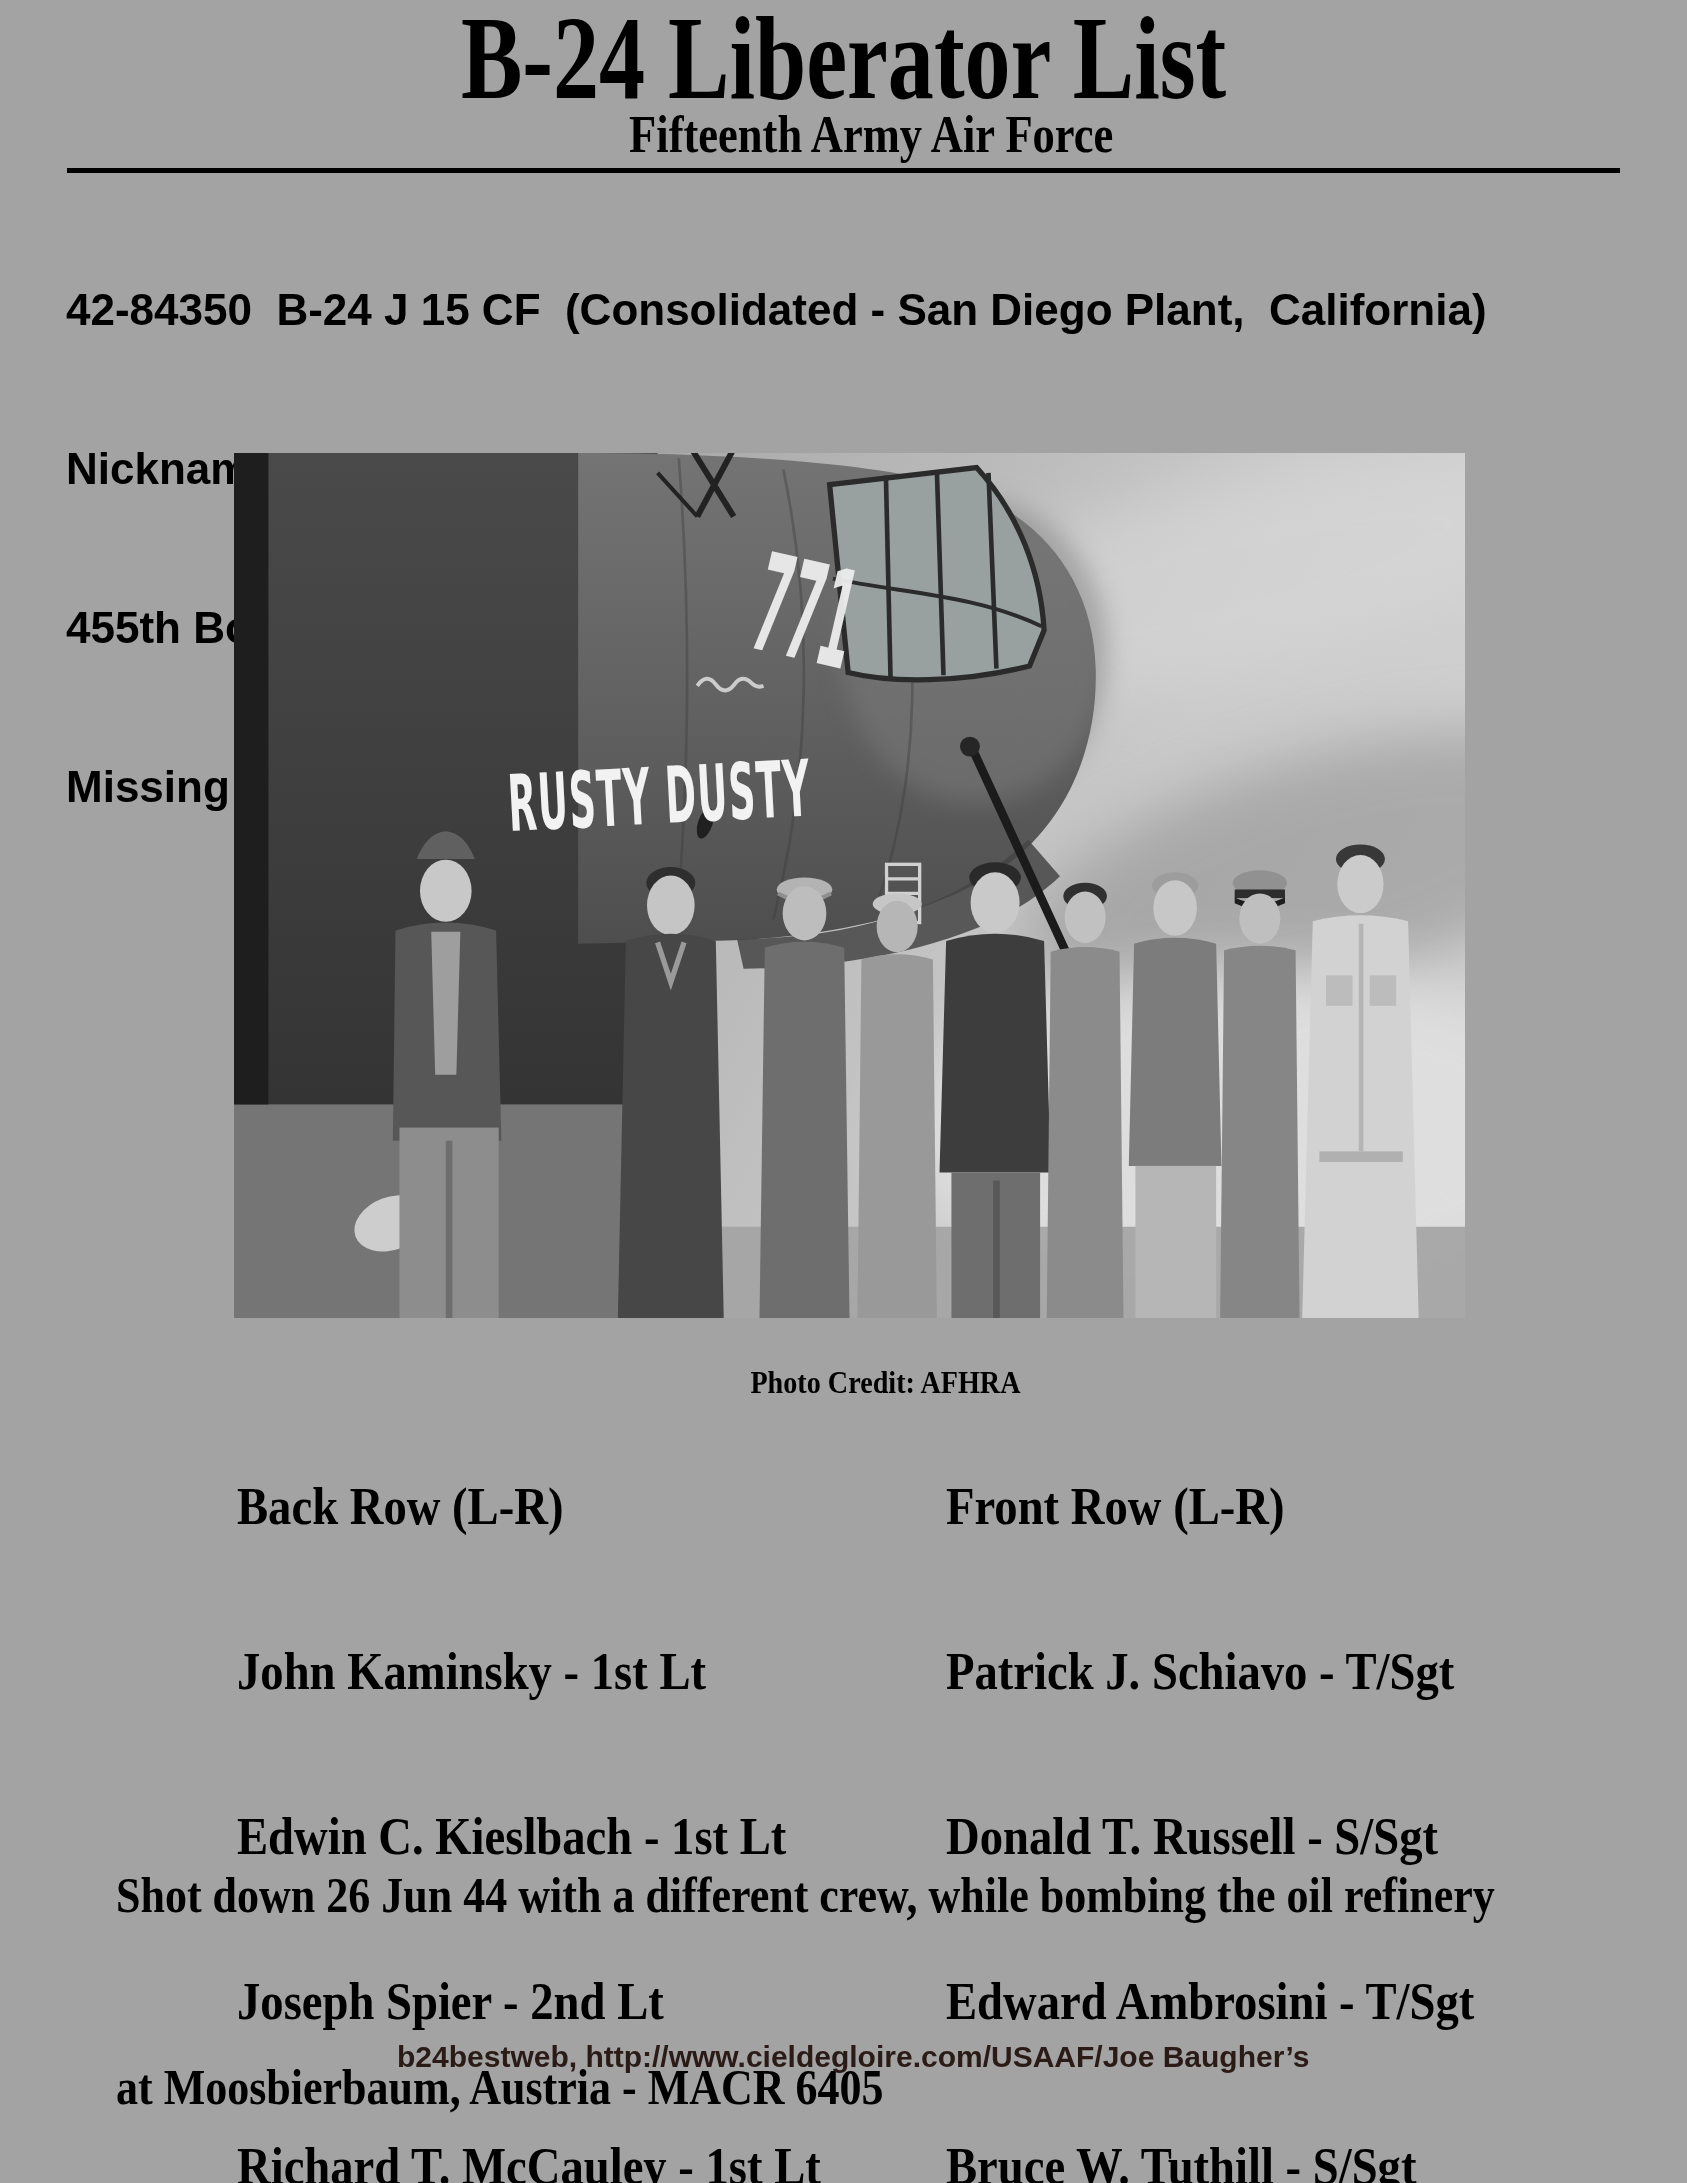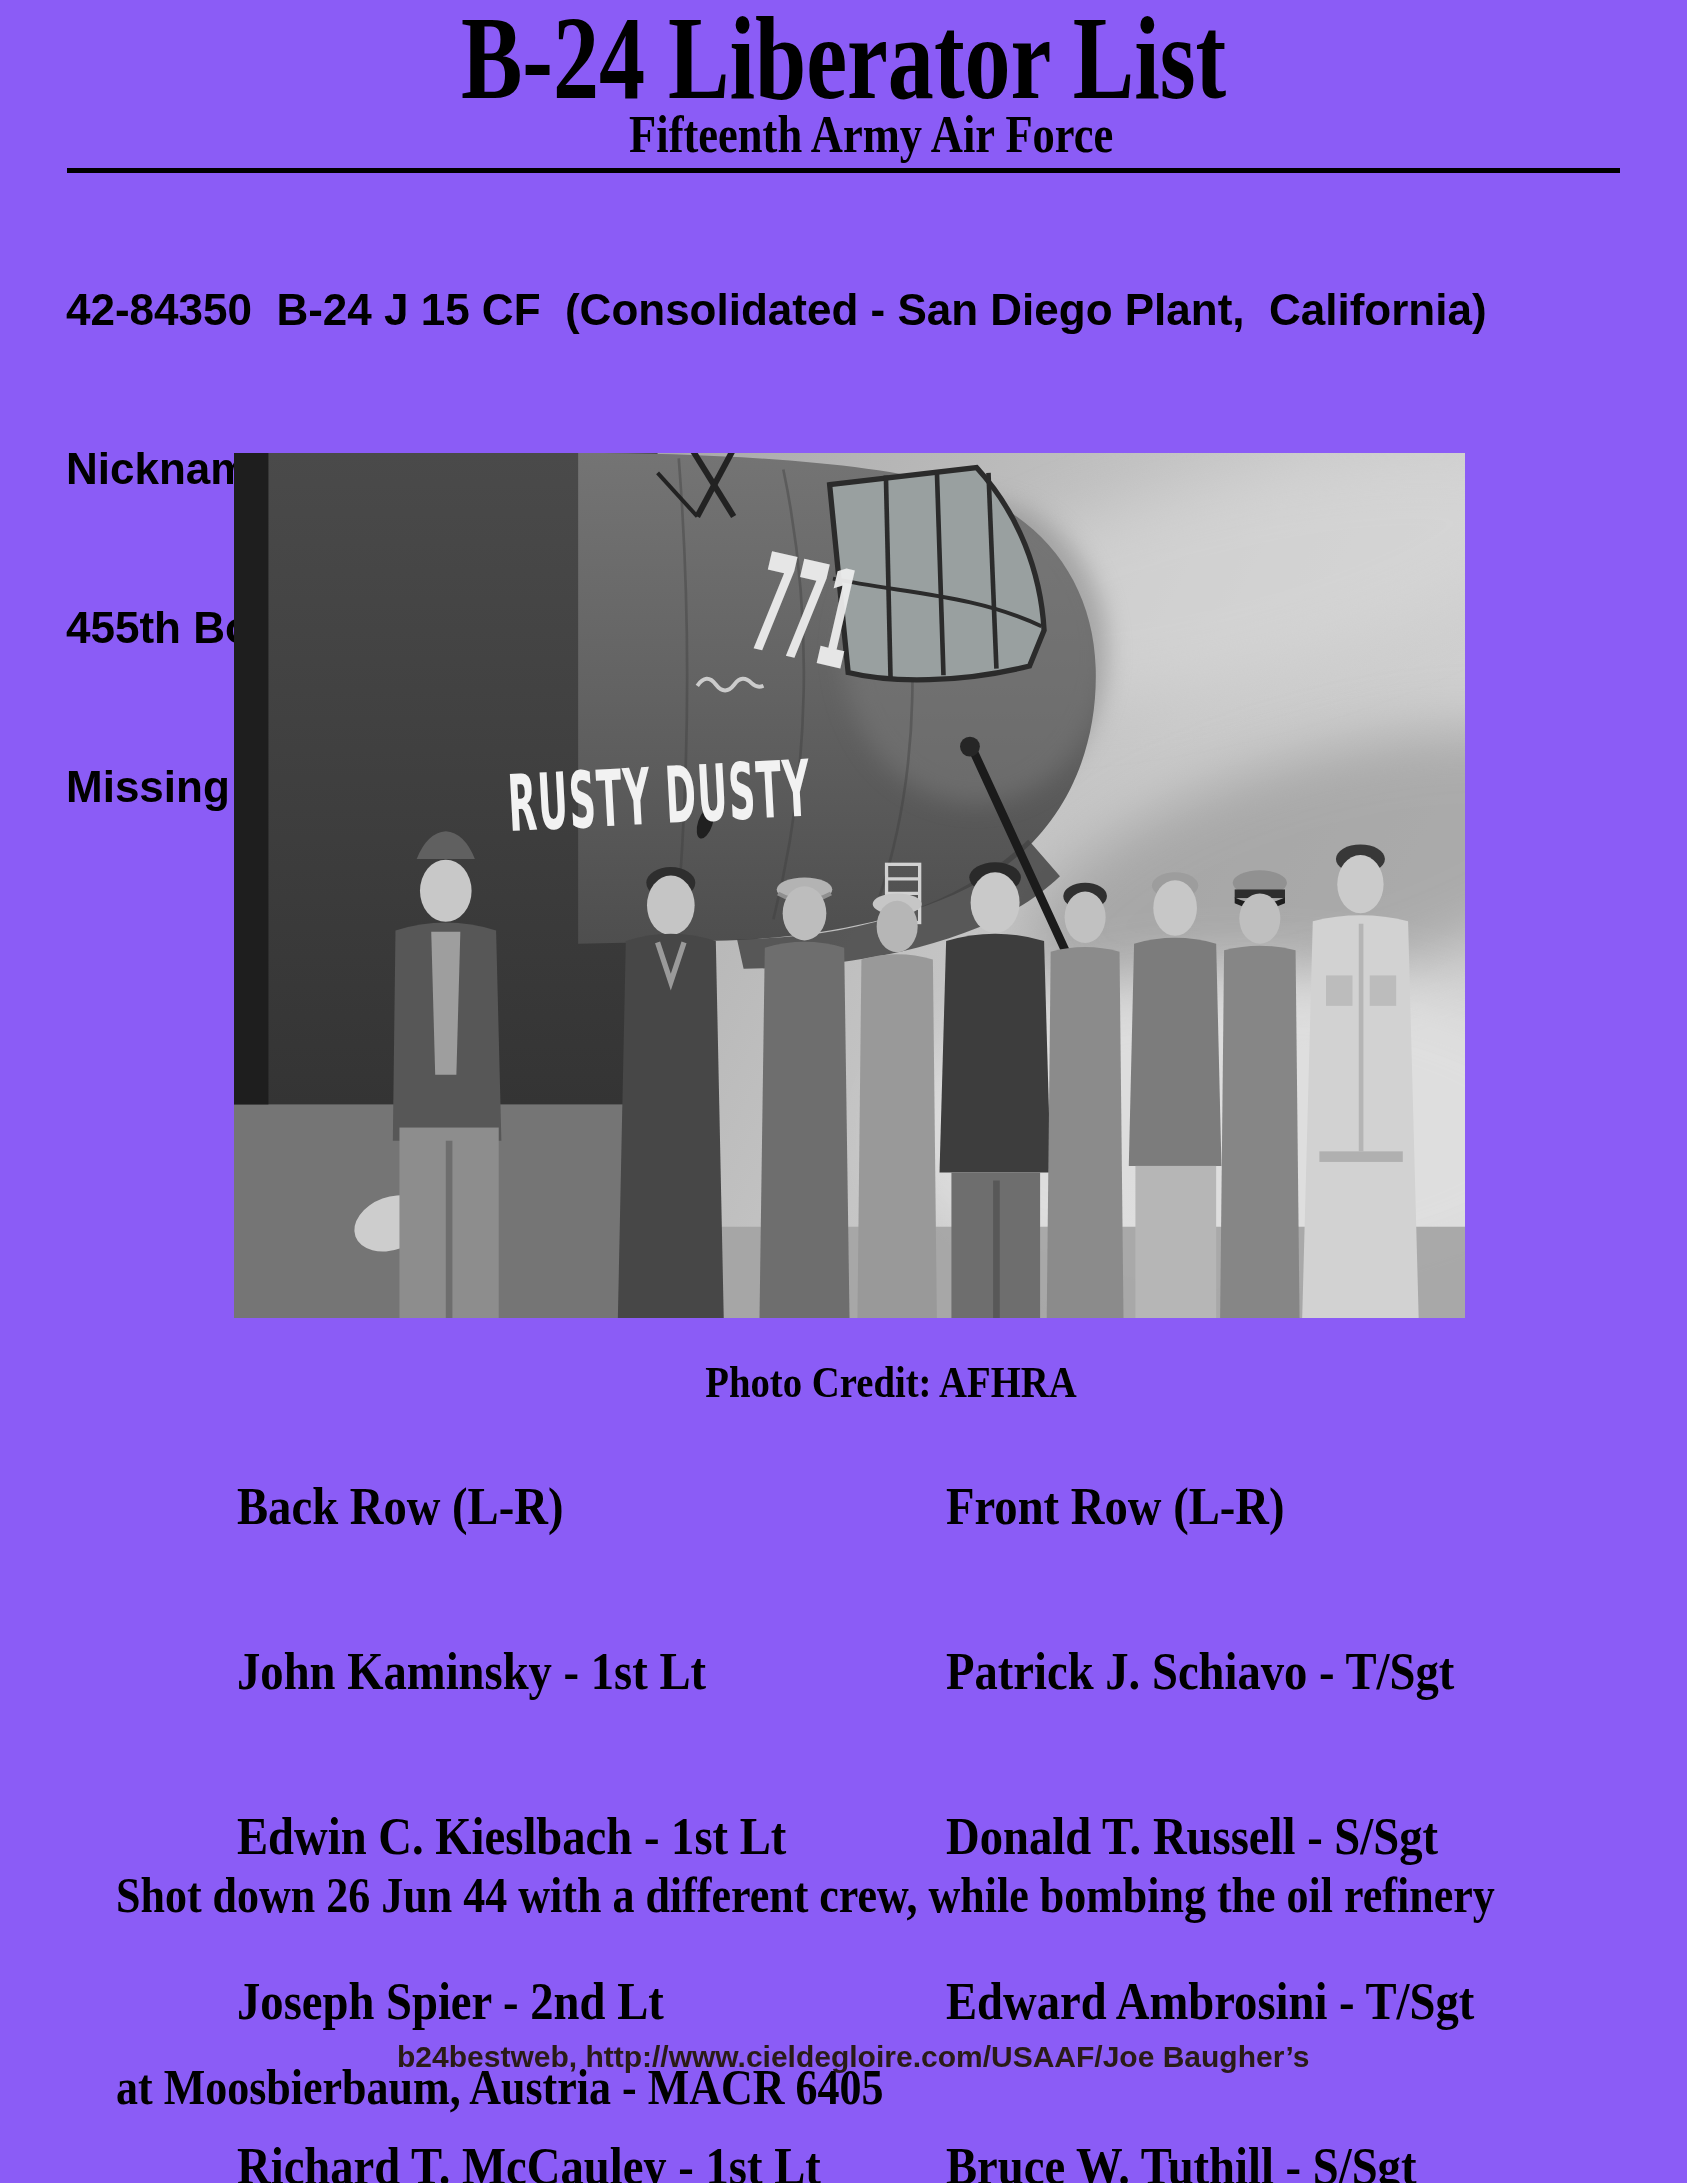--- a/index.html
+++ b/index.html
@@ -1,20 +1,20 @@
 <!DOCTYPE html>
 <html style="font-size:10.6px"><head>
 <meta charset="utf-8">
 <style>
   html,body{margin:0;padding:0;background:#ffffff;}
   .page{
     position:relative;
     width:1687px;
     height:2183px;
-    background:#8b5cf6;
+    background:#a3a3a3;
     overflow:hidden;
     font-family:"Liberation Serif","DejaVu Serif",serif;
     color:#000;
   }
   .center-wrap{position:absolute;left:0;width:1687px;text-align:center;}
   .title-text{
     display:inline-block;
     font-family:"Liberation Serif","DejaVu Serif",serif;
     font-weight:bold;
     font-size:118px;
@@ -56,21 +56,21 @@
     overflow:hidden;
     background:#b5b5b5;
   }
   .photo svg{display:block;width:1231px;height:865px;}
   .photo-credit{
     position:absolute;
     left:234px;top:1315px;
     width:1270px;
     text-align:center;
     font-weight:bold;
-    font-size:44px;
+    font-size:32px;
     line-height:45px;
     white-space:pre;
   }
   .photo-credit span{display:inline-block;transform:scaleX(0.88);transform-origin:50% 50%;}
   .crew-col{
     position:absolute;
     top:1369px;
     font-weight:bold;
     font-size:53px;
     line-height:55px;

